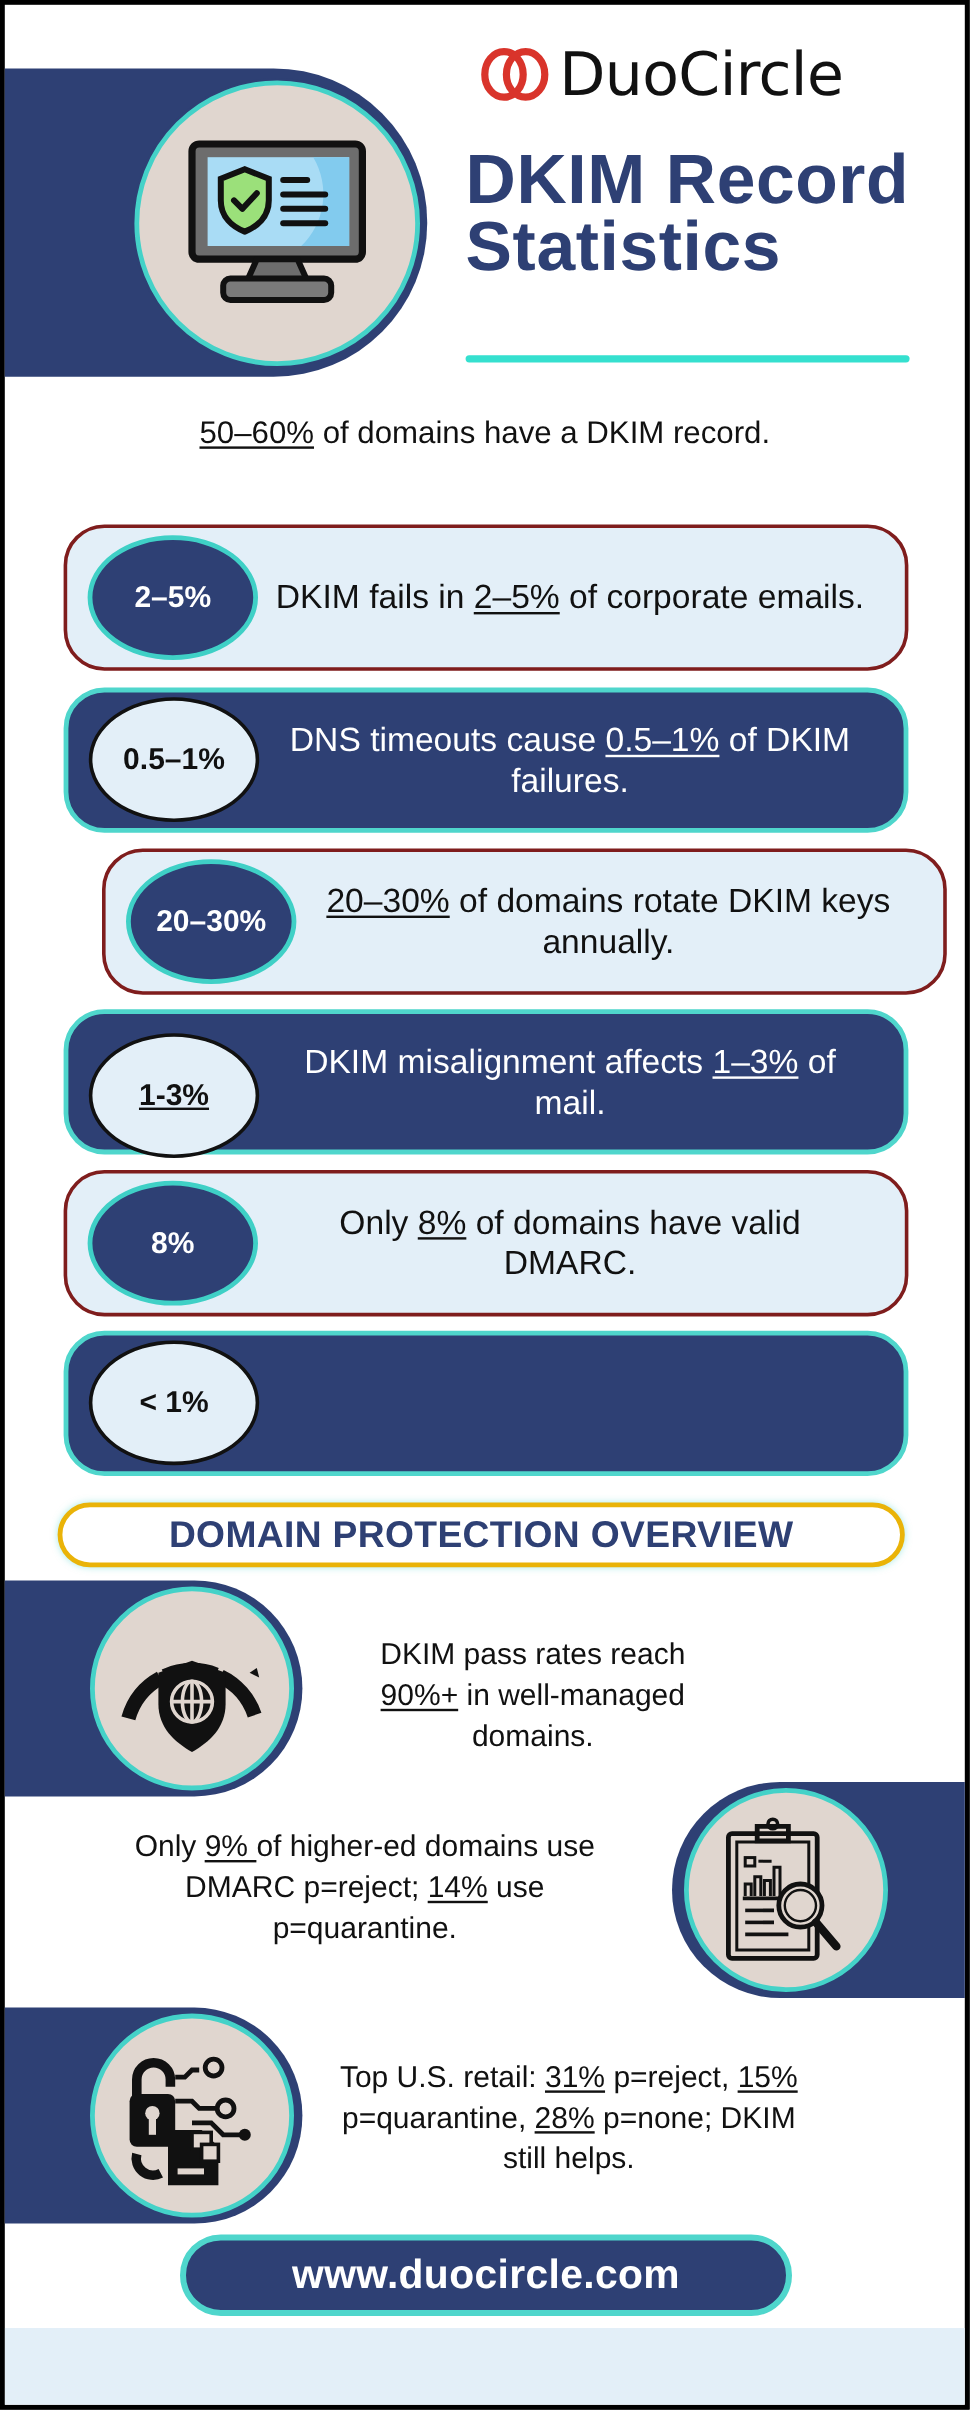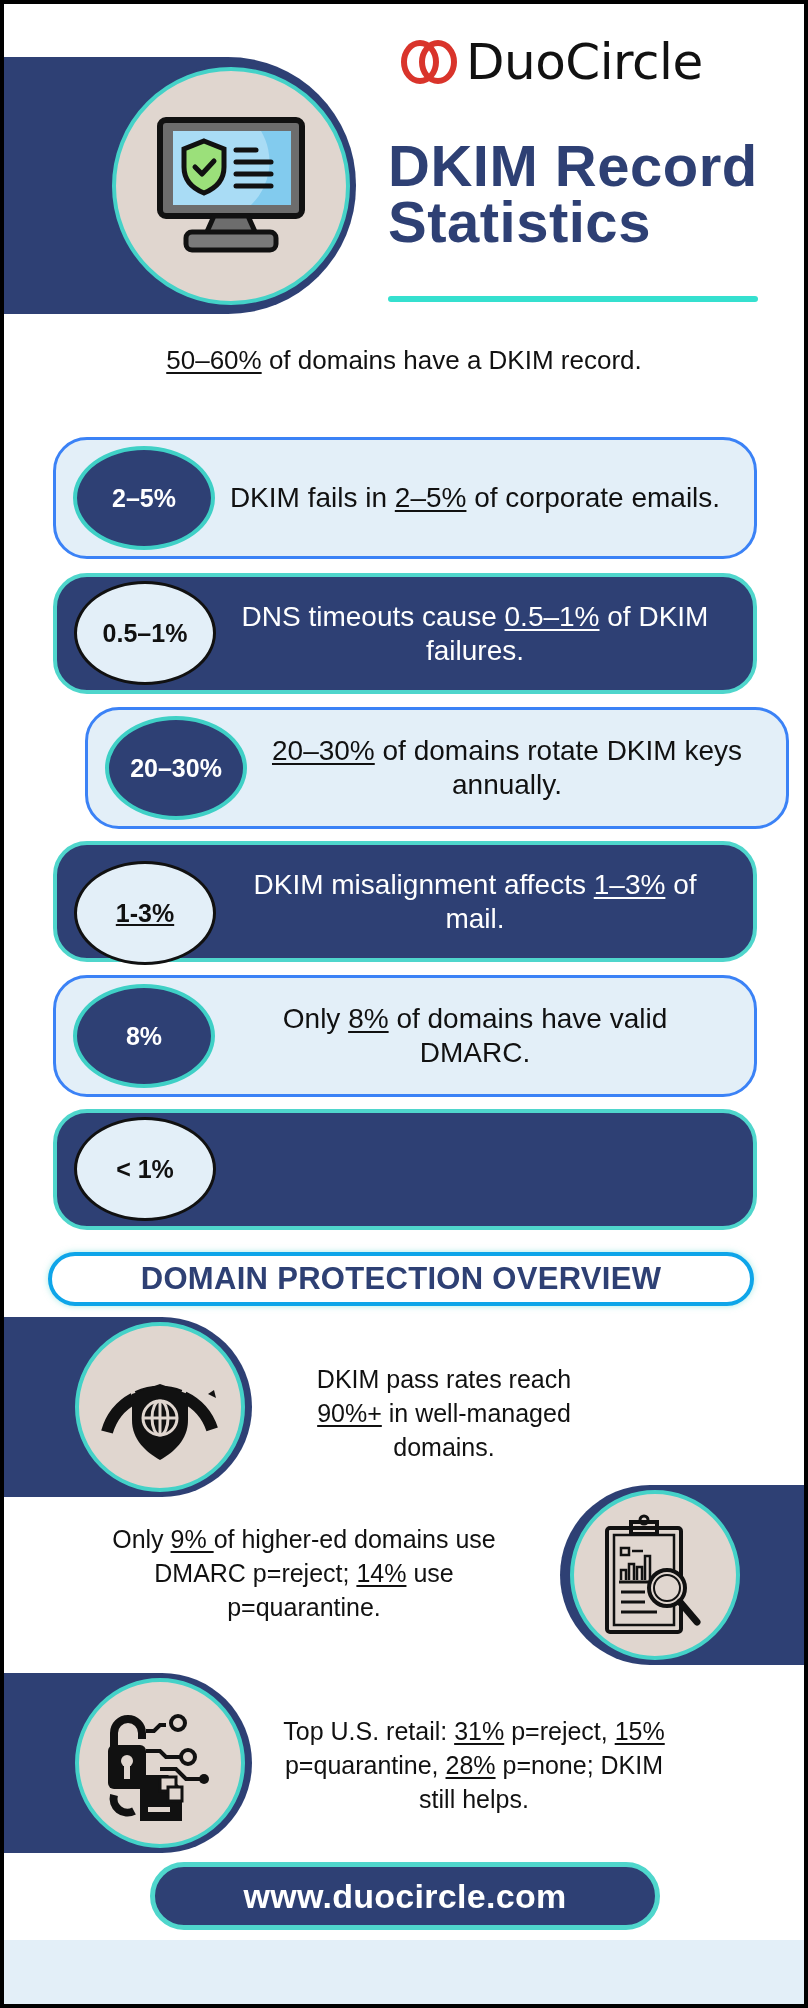--- a/index.html
+++ b/index.html
@@ -6,38 +6,38 @@
   html, body { width: 808px; height: 2008px; background: #000; overflow: hidden; }
   body { font-family: "Liberation Sans", "DejaVu Sans", sans-serif; }
   .frame { position: absolute; left: 4px; top: 4px; width: 800px; height: 2000px; background: #ffffff; overflow: hidden; }
   .abs { position: absolute; }
 
   
   .hdr-band { left: -4px; top: 53px; width: 356px; height: 257px; background: #2e4074; border-radius: 0 128px 128px 0; }
   .hdr-circle { left: 108px; top: 63px; width: 238px; height: 238px; border-radius: 50%; background: #e0d6cf; border: 4px solid #44d2c8; box-shadow: 0 0 0 2px #2e4074; }
   .logo { left: 396px; top: 28px; height: 60px; display: flex; align-items: center; }
   .logo-text { font-family: "DejaVu Sans", sans-serif; font-size: 50px; color: #111; letter-spacing: -0.5px; margin-left: 8px; line-height: 1; }
-  .title { left: 384px; top: 118px; width: 400px; font-weight: bold; font-size: 58px; line-height: 56px; color: #2e4074; letter-spacing: 0.5px; margin-top: 16px; }
+  .title { left: 384px; top: 118px; width: 400px; font-weight: bold; font-size: 58px; line-height: 56px; color: #2e4074; letter-spacing: 0.5px; }
   .teal-line { left: 384px; top: 292px; width: 370px; height: 6px; border-radius: 3px; background: #35e0cf; }
 
   .intro { left: 150px; top: 339px; width: 500px; text-align: center; font-size: 26px; line-height: 35px; color: #111; }
   u.hl { font-weight: normal; text-decoration: underline; text-underline-offset: 3px; text-decoration-thickness: 2px; }
 
   
   .stat { position: absolute; left: 49px; width: 704px; border-radius: 34px; display: flex; align-items: center; }
-  .stat.light { background: #e3eff8; border: 3px solid #3b82f6; }
+  .stat.light { background: #e3eff8; border: 3px solid #7f1d1d; }
   .stat.dark { background: #2e4074; border: 4px solid #4fd6cc; }
   .stat .oval { position: absolute; left: 17px; width: 142px; height: 104px; border-radius: 50%; display: flex; align-items: center; justify-content: center; font-size: 25px; font-weight: bold; }
   .stat.light .oval { background: #2e4074; border: 4px solid #3fd0c6; color: #fff; }
   .stat.dark .oval { background: #e3eff8; border: 3px solid #111; color: #111; }
   .stat .txt { position: absolute; left: 170px; right: 30px; text-align: center; font-size: 28px; line-height: 34px; }
   .stat.light .txt { color: #111; }
   .stat.dark .txt { color: #fff; }
 
-  .section-pill { left: 44px; top: 1248px; width: 706px; height: 54px; border: 4px solid #0ea5e9; border-radius: 27px; background: #fff; display: flex; align-items: center; justify-content: center; font-weight: bold; font-size: 31px; color: #2e4074; letter-spacing: 0.3px; box-shadow: 0 0 6px rgba(79,214,204,0.5); }
+  .section-pill { left: 44px; top: 1248px; width: 706px; height: 54px; border: 4px solid #eab308; border-radius: 27px; background: #fff; display: flex; align-items: center; justify-content: center; font-weight: bold; font-size: 31px; color: #2e4074; letter-spacing: 0.3px; box-shadow: 0 0 6px rgba(79,214,204,0.5); }
 
   .band-l { left: -4px; width: 252px; background: #2e4074; border-radius: 0 90px 90px 0; }
   .band-r { width: 248px; background: #2e4074; border-radius: 90px 0 0 90px; }
   .icircle { width: 170px; height: 170px; border-radius: 50%; background: #e0d6cf; border: 4px solid #44d2c8; display: flex; align-items: center; justify-content: center; }
   .ptext { text-align: center; font-size: 25px; line-height: 34px; color: #111; }
 
   .url-pill { left: 146px; top: 1858px; width: 510px; height: 68px; border-radius: 34px; background: #2e4074; border: 5px solid #4fd6cc; display: flex; align-items: center; justify-content: center; color: #fff; font-weight: bold; font-size: 34px; letter-spacing: 0.3px; text-align: center; }
   .foot-band { left: 0; top: 1936px; width: 800px; height: 64px; background: #e3eff8; }
 </style>
 </head>

